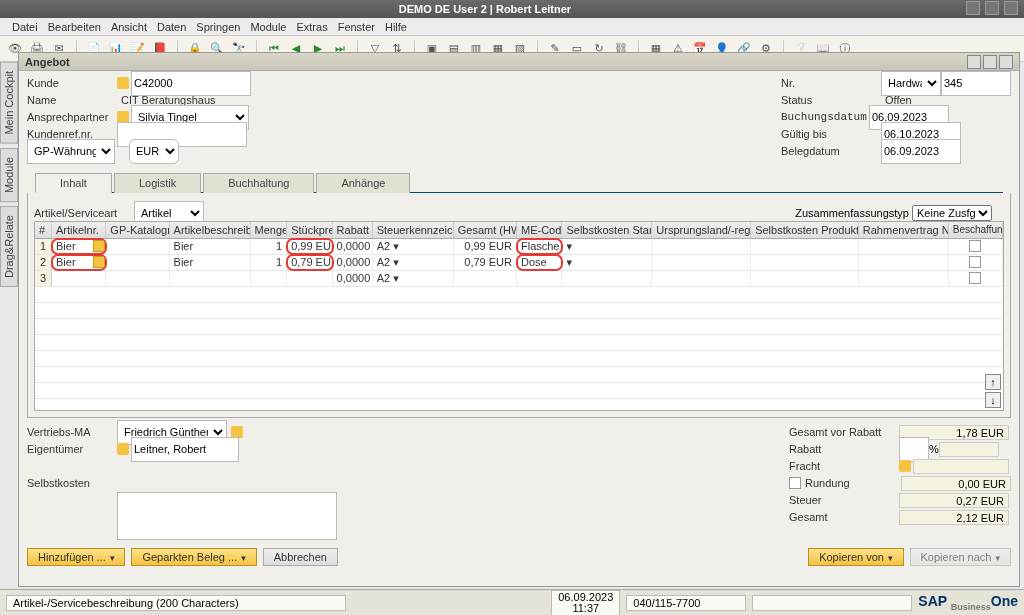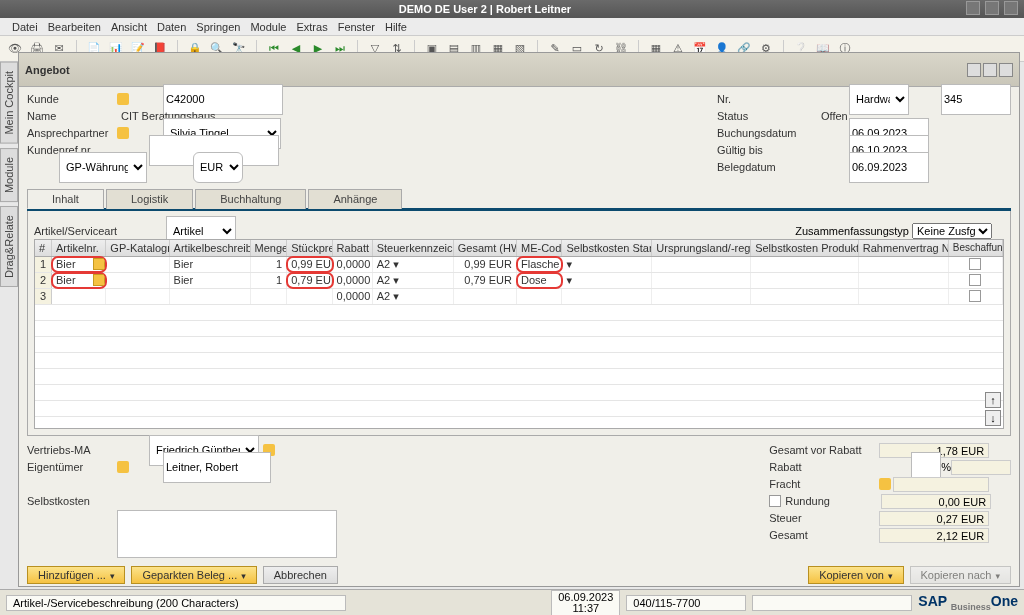--- a/index.html
+++ b/index.html
@@ -13,32 +13,32 @@
 .menubar span { color: #333; cursor: default; }
 
 .toolbar { background: #f4f2ea; border-bottom: 1px solid #ccc; height: 26px; display: flex; align-items: center; padding: 0 6px; gap: 4px; }
 .toolbar .tbtn { width: 18px; height: 18px; display: inline-flex; align-items: center; justify-content: center; color: #555; }
 .toolbar .sep { width: 1px; height: 18px; background: #ccc; margin: 0 4px; }
 
 .side-tabs { position: absolute; left: 0; top: 62px; width: 16px; }
 .side-tab { writing-mode: vertical-rl; transform: rotate(180deg); background: #ddd; border: 1px solid #aaa; padding: 8px 2px; margin-bottom: 4px; color: #444; cursor: default; }
 
 .window { position: absolute; left: 18px; top: 52px; right: 4px; bottom: 28px; background: #f0efe9; border: 1px solid #999; }
-.win-title { background: linear-gradient(#d9d6c9,#c9c6b9); height: 34px; display: flex; align-items: center; padding: 0 6px; border-bottom: 1px solid #aaa; }
+.win-title { background: linear-gradient(#d9d6c9,#c9c6b9); height: 18px; display: flex; align-items: center; padding: 0 6px; border-bottom: 1px solid #aaa; }
 .win-title span { flex: 1; font-weight: bold; color: #333; }
 .win-title .wbtn { width: 14px; height: 14px; border: 1px solid #888; margin-left: 2px; background: #ddd; }
 
 .header-area { display: flex; justify-content: space-between; padding: 4px 8px; }
 .field-row { display: flex; align-items: center; height: 16px; margin-bottom: 1px; }
 .field-row label { width: 90px; color: #333; }
 .field-row .link-ico { width: 12px; height: 12px; background: #f5c242; border-radius: 2px; margin-right: 2px; display: inline-block; }
-.field-row input, .field-row select { height: 31px; border: 1px solid #bbb; background: #fff; padding: 0 2px; font-size: 11px; margin-left: 32px; }
+.field-row input, .field-row select { height: 25px; border: 1px solid #bbb; background: #fff; padding: 0 2px; font-size: 11px; }
 .field-row .val { padding: 0 4px; color: #333; }
 
-.tabs { display: flex; margin: 8px 8px 0; border-bottom: 3px solid #0c4a6e; }
+.tabs { display: flex; margin: 8px 16px 0; border-bottom: 1px solid #0c4a6e; }
 .tab { padding: 3px 24px; background: #e2dfd3; border: 1px solid #aaa; border-bottom: none; margin-right: 2px; color: #444; cursor: default; position: relative; top: 1px; }
 .tab.active { background: #f0efe9; border-bottom: 1px solid #f0efe9; }
 
 .tab-body { margin: 0 8px; border: 1px solid #aaa; border-top: none; padding: 6px; background: #f0efe9; }
 
 .grid-wrap { border: 1px solid #aaa; background: #fff; height: 190px; overflow: hidden; position: relative; }
 .grid-head { display: flex; background: linear-gradient(#eee,#ddd); border-bottom: 1px solid #aaa; }
 .gh { border-right: 1px solid #ccc; padding: 2px 4px; color: #333; overflow: hidden; white-space: nowrap; }
 .grid-body { }
 .grow { display: flex; height: 16px; border-bottom: 1px solid #e5e5e5; }
@@ -192,21 +192,21 @@
       <div class="field-row">
         <label style="width:100px;">Nr.</label>
         <select style="width:60px;"><option>Hardware</option></select>
         <input style="width: 70px;" value="345">
       </div>
       <div class="field-row">
         <label style="width:100px;">Status</label>
         <span class="val">Offen</span>
       </div>
       <div class="field-row">
-        <label style="width:100px;">Buchungsdatum</label>
+        <label style="width:88px;font-family:Liberation Mono, monospace;">Buchungsdatum</label>
         <input style="width: 80px;" value="06.09.2023">
       </div>
       <div class="field-row">
         <label style="width:100px;">Gültig bis</label>
         <input style="width: 80px;" value="06.10.2023">
       </div>
       <div class="field-row">
         <label style="width:100px;">Belegdatum</label>
         <input style="width: 80px;" value="06.09.2023">
       </div>

